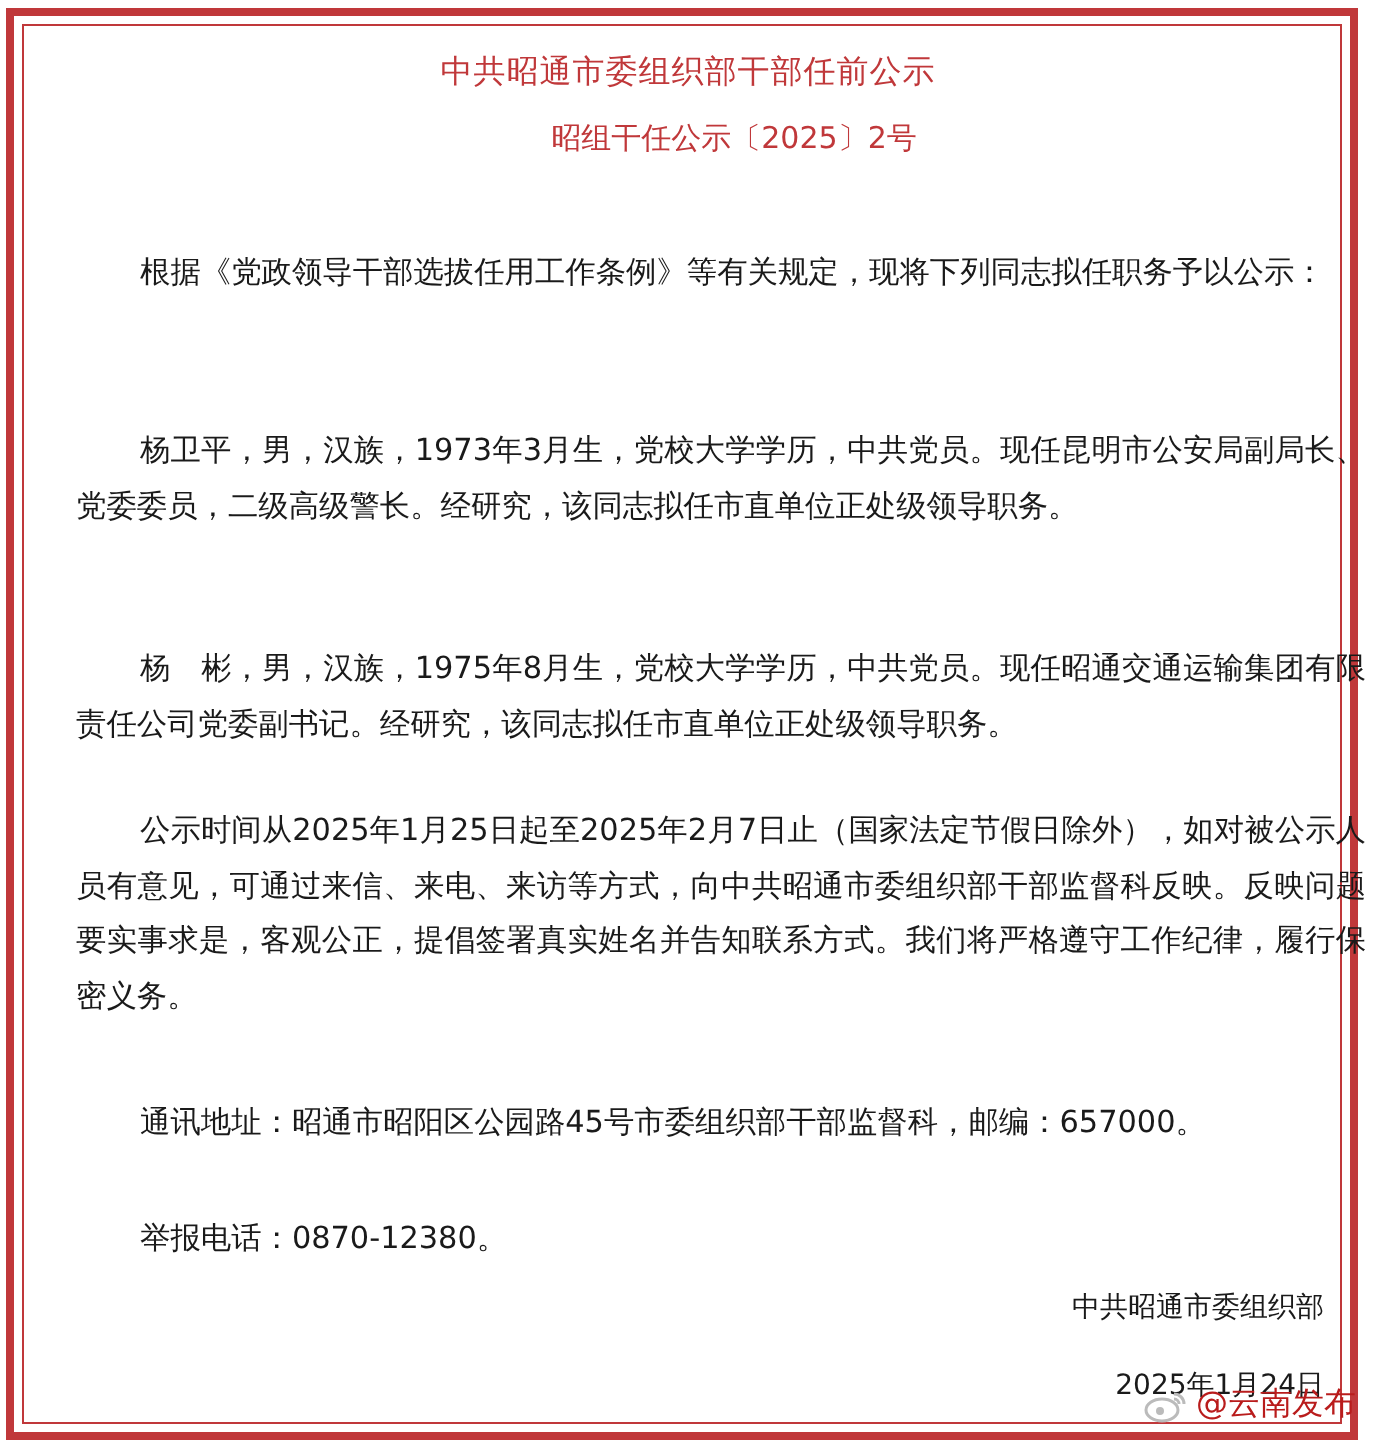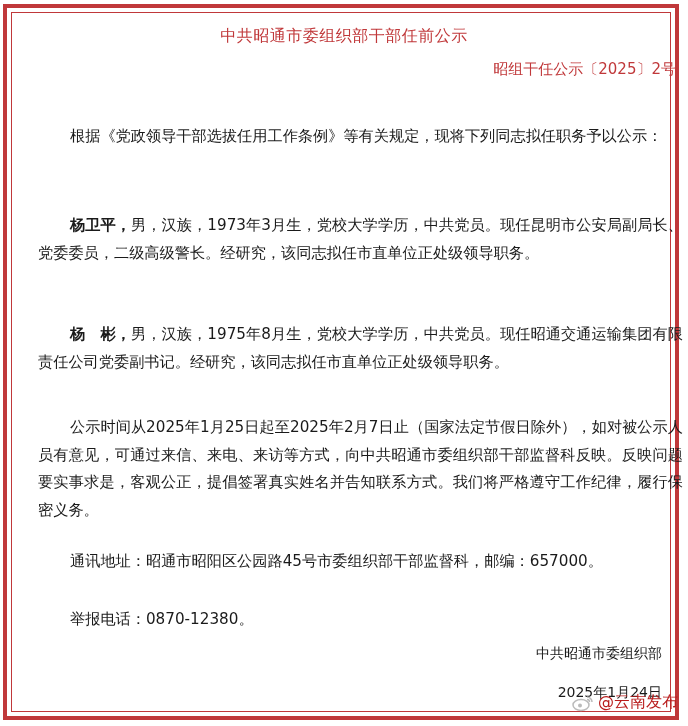--- a/index.html
+++ b/index.html
@@ -4,46 +4,46 @@
 <style>
   html, body { margin: 0; padding: 0; background: #ffffff; }
   body { width: 688px; height: 726px; position: relative; overflow: hidden;
          font-family: "DejaVu Sans", "Liberation Sans", sans-serif; color: #1a1a1a; }
   .outer-frame { position: absolute; left: 3px; top: 4px; width: 676px; height: 716px;
                  border: 4px solid #c0383a; box-sizing: border-box; }
   .inner-frame { position: absolute; left: 11px; top: 12px; width: 660px; height: 700px;
                  border: 1.5px solid #c0383a; box-sizing: border-box; }
   .title { position: absolute; left: 0; width: 688px; top: 26px; text-align: center;
            font-size: 16px; font-weight: normal; color: #c0383a; letter-spacing: 0.5px; }
-  .docno { position: absolute; left: 0; width: 676px; top: 60px; text-align: right;
+  .docno { position: absolute; left: 0; width: 676px; top: 60px; text-align: center;
            font-size: 15px; color: #c0383a; padding-left: 58px; box-sizing: border-box; }
   .para { position: absolute; left: 22px; width: 645px; font-size: 15.2px; line-height: 27.5px;
           text-indent: 32px; margin: 16px; text-align: justify; }
-  .para .name { font-weight: bold; }
+  .para .name { font-weight: normal; }
   .sig { position: absolute; right: 26px; text-align: right; font-size: 14px; }
   .watermark { position: absolute; right: 10px; top: 692px; font-size: 16px; color: #b91c1c;
                display: flex; align-items: center; gap: 4px; }
   .weibo-icon { width: 22px; height: 18px; display: inline-block; }
 </style>
 </head>
 <body>
 
 <div class="outer-frame"></div>
 <div class="inner-frame"></div>
 
 <div class="title">中共昭通市委组织部干部任前公示</div>
 <div class="docno">昭组干任公示〔2025〕2号</div>
 
 <p class="para" style="top:107px;">根据《党政领导干部选拔任用工作条例》等有关规定，现将下列同志拟任职务予以公示：</p>
 
 <p class="para" style="top:196px;"><span class="name">杨卫平，</span><span>男，汉族，1973年3月生，党校大学学历，中共党员。现任昆明市公安局副局长、党委委员，二级高级警长。经研究，该同志拟任市直单位正处级领导职务。</span></p>
 
 <p class="para" style="top:305px;"><span class="name">杨　彬，</span><span>男，汉族，1975年8月生，党校大学学历，中共党员。现任昭通交通运输集团有限责任公司党委副书记。经研究，该同志拟任市直单位正处级领导职务。</span></p>
 
-<p class="para" style="top:398px;">公示时间从2025年1月25日起至2025年2月7日止（国家法定节假日除外），如对被公示人员有意见，可通过来信、来电、来访等方式，向中共昭通市委组织部干部监督科反映。反映问题要实事求是，客观公正，提倡签署真实姓名并告知联系方式。我们将严格遵守工作纪律，履行保密义务。</p>
+<p class="para" style="top:386px;">公示时间从2025年1月25日起至2025年2月7日止（国家法定节假日除外），如对被公示人员有意见，可通过来信、来电、来访等方式，向中共昭通市委组织部干部监督科反映。反映问题要实事求是，客观公正，提倡签署真实姓名并告知联系方式。我们将严格遵守工作纪律，履行保密义务。</p>
 
 <p class="para" style="top:532px;">通讯地址：昭通市昭阳区公园路45号市委组织部干部监督科，邮编：657000。</p>
 
 <p class="para" style="top:590px;">举报电话：0870-12380。</p>
 
 <div class="sig" style="top:645px;">中共昭通市委组织部</div>
 <div class="sig" style="top:684px;">2025年1月24日</div>
 
 <div class="watermark">
   <svg class="weibo-icon" viewBox="0 0 22 18">

